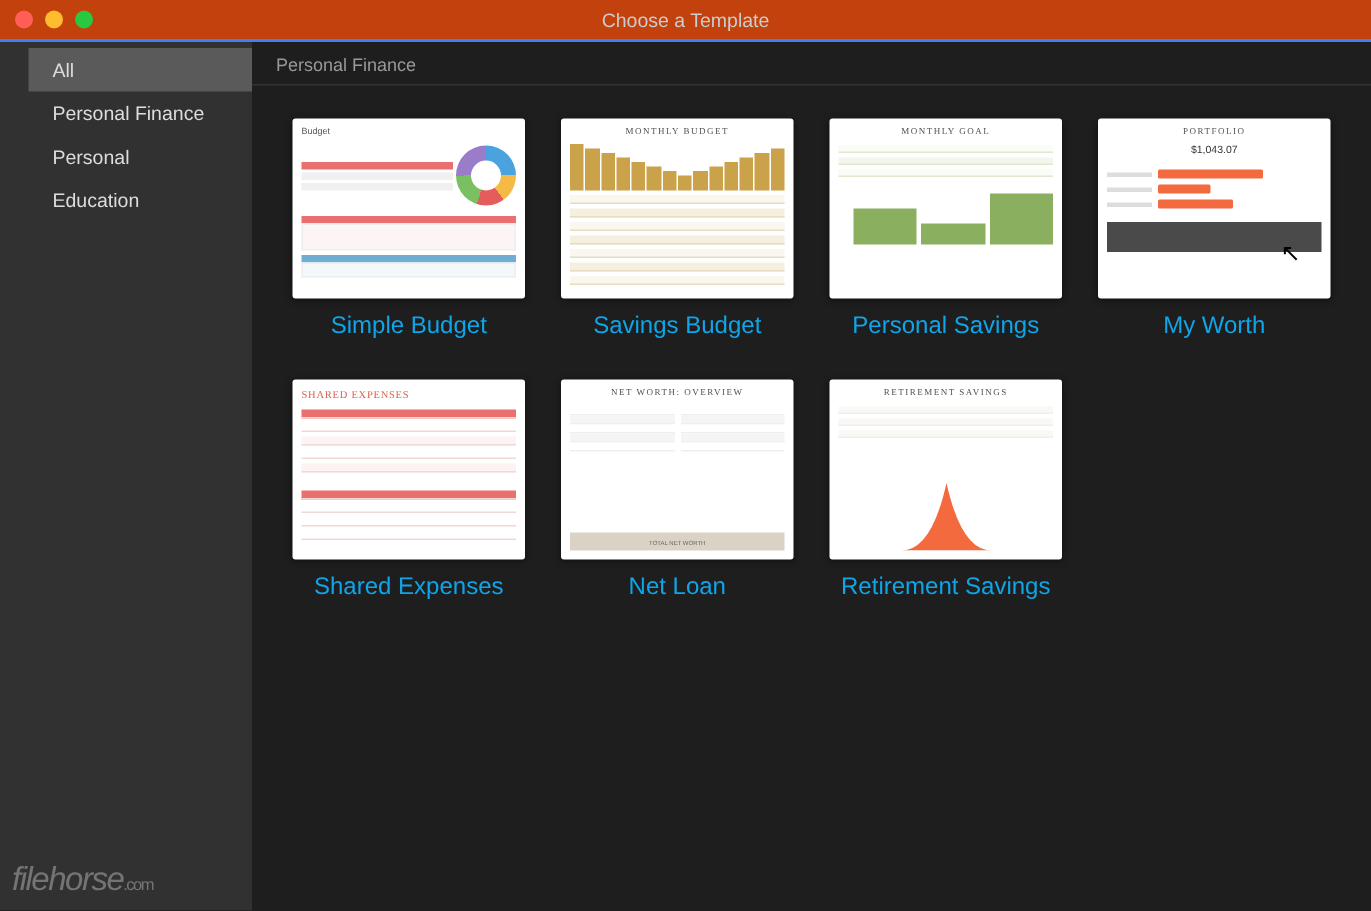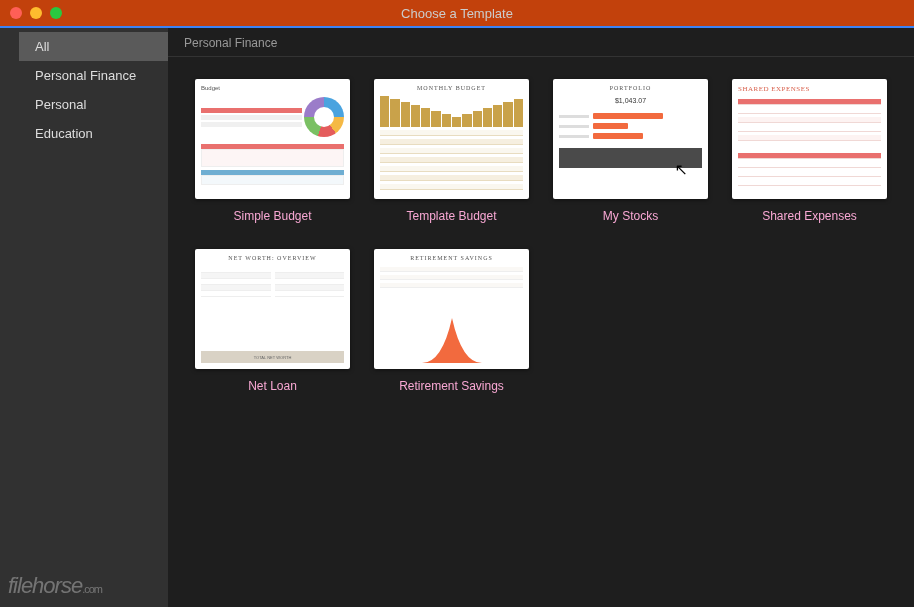--- a/index.html
+++ b/index.html
@@ -40,21 +40,21 @@
       display: grid; grid-template-columns: repeat(4, 1fr); gap: 26px 22px;
       padding: 22px 26px 20px;
     }
     .template { display: flex; flex-direction: column; align-items: center; cursor: default; }
     .thumb {
       width: 155px; height: 120px; background: #fff; border-radius: 2px;
       box-shadow: 0 1px 4px rgba(0,0,0,.5);
       padding: 6px; font-size: 5px; color: #333; overflow: hidden;
       display: flex; flex-direction: column; gap: 3px; position: relative;
     }
-    .template-label { margin-top: 10px; color: #f9a8d4; font-size: 12px; text-align: center; }
+    .template-label { margin-top: 10px; color: #0ea5e9; font-size: 16px; text-align: center; }
     .footer {
       height: 40px; background: #2b2b2b; border-top: 1px solid #3a3a3a;
       display: flex; align-items: center; justify-content: flex-end; padding: 0 16px; gap: 12px;
     }
     .btn {
       background: #555; color: #eee; border: none; border-radius: 4px;
       padding: 4px 18px; font-size: 13px; cursor: default;
     }
     .watermark {
       position: absolute; left: 8px; bottom: 8px; color: rgba(200,200,200,.45);
@@ -145,21 +145,37 @@
                   </div>
                   <div style="height: 6px; background: rgb(250, 247, 239); border-bottom: 1px solid rgb(232, 220, 192);"></div>
                   <div style="height: 6px; background: rgb(246, 239, 224); border-bottom: 1px solid rgb(232, 220, 192);"></div>
                   <div style="height: 6px; background: rgb(250, 247, 239); border-bottom: 1px solid rgb(232, 220, 192);"></div>
                   <div style="height: 6px; background: rgb(246, 239, 224); border-bottom: 1px solid rgb(232, 220, 192);"></div>
                   <div style="height: 6px; background: rgb(250, 247, 239); border-bottom: 1px solid rgb(232, 220, 192);"></div>
                   <div style="height: 6px; background: rgb(246, 239, 224); border-bottom: 1px solid rgb(232, 220, 192);"></div>
                   <div style="height: 6px; background: rgb(250, 247, 239); border-bottom: 1px solid rgb(232, 220, 192);"></div>
                 </div>
               </div>
-              <div class="template-label">Template Budget</div>
+              <div class="template-label">Savings Budget</div>
+            </div>
+            <div class="template">
+              <div class="thumb">
+                <div class="th-title">MONTHLY GOAL</div>
+                <div style="flex: 1 1 0%; display: flex; flex-direction: column; gap: 3px;">
+                  <div style="height: 5px; background: rgb(250, 252, 246); border-bottom: 1px solid rgb(224, 232, 208);"></div>
+                  <div style="height: 5px; background: rgb(243, 246, 237); border-bottom: 1px solid rgb(224, 232, 208);"></div>
+                  <div style="height: 5px; background: rgb(250, 252, 246); border-bottom: 1px solid rgb(224, 232, 208);"></div>
+                  <div class="barset" style="margin-top: 6px; justify-content: flex-start; padding-left: 10px;">
+                    <span style="height: 24px;"></span>
+                    <span style="height: 14px;"></span>
+                    <span style="height: 34px;"></span>
+                  </div>
+                </div>
+              </div>
+              <div class="template-label">Personal Savings</div>
             </div>
             <div class="template">
               <div class="thumb">
                 <div class="th-title">PORTFOLIO</div>
                 <div class="cursor-overlay" style="right: 20px; bottom: 20px;">↖</div>
                 <div style="flex: 1 1 0%; display: flex; flex-direction: column; gap: 3px;">
                   <div style="text-align: center; font-size: 7px; color: rgb(51, 51, 51);">$1,043.07</div>
                   <div style="display: flex; flex-direction: column; gap: 4px; margin: 6px 0px;">
                     <div style="display: flex; align-items: center; gap: 4px;">
                       <div style="width: 30px; height: 3px; background: rgb(221, 221, 221);"></div>
@@ -170,21 +186,21 @@
                       <div class="hbar" style="width: 35px;"></div>
                     </div>
                     <div style="display: flex; align-items: center; gap: 4px;">
                       <div style="width: 30px; height: 3px; background: rgb(221, 221, 221);"></div>
                       <div class="hbar" style="width: 50px;"></div>
                     </div>
                   </div>
                   <div style="height: 20px; background: rgb(74, 74, 74);"></div>
                 </div>
               </div>
-              <div class="template-label">My Stocks</div>
+              <div class="template-label">My Worth</div>
             </div>
             <div class="template">
               <div class="thumb">
                 <div class="th-title" style="color: rgb(217, 98, 78); text-align: left; font-size: 7px; letter-spacing: 0.5px;">SHARED EXPENSES</div>
                 <div style="flex: 1 1 0%; display: flex; flex-direction: column; gap: 3px;">
                   <div style="height: 6px; background: rgb(233, 112, 110); border-bottom: 1px solid rgb(240, 216, 213);"></div>
                   <div style="height: 6px; background: rgb(255, 255, 255); border-bottom: 1px solid rgb(240, 216, 213);"></div>
                   <div style="height: 6px; background: rgb(253, 243, 242); border-bottom: 1px solid rgb(240, 216, 213);"></div>
                   <div style="height: 6px; background: rgb(255, 255, 255); border-bottom: 1px solid rgb(240, 216, 213);"></div>
                   <div style="height: 6px; background: rgb(253, 243, 242); border-bottom: 1px solid rgb(240, 216, 213);"></div>

